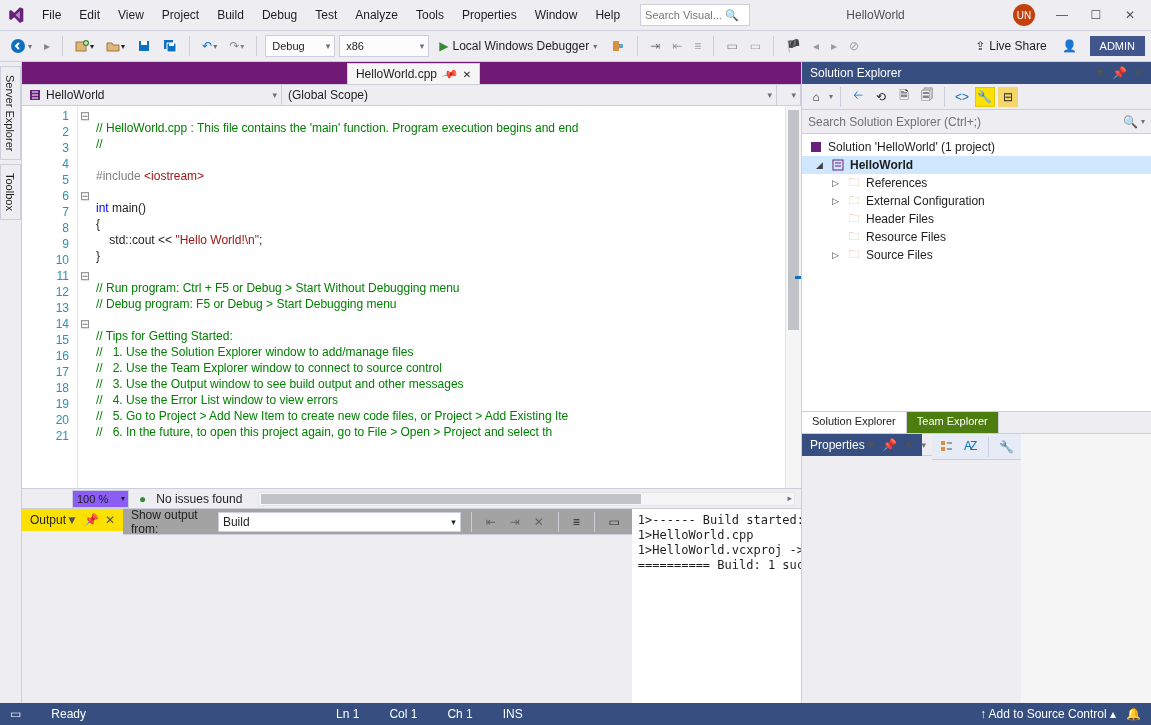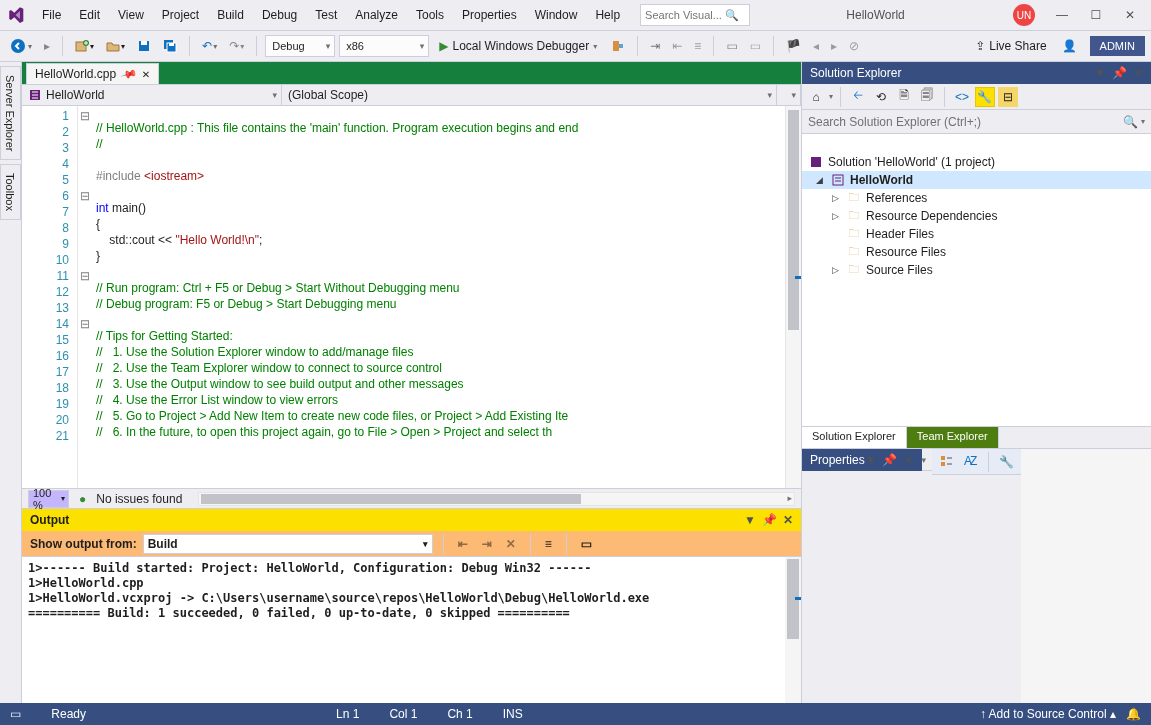--- a/index.html
+++ b/index.html
@@ -6,78 +6,78 @@
 body { width:1151px; height:725px; background:#eeeef2; display:flex; flex-direction:column; color:#1e1e1e; overflow:hidden; }
 .menubar { height:30px; background:#eeeef2; display:flex; align-items:center; padding:0 6px; }
 .vs-logo { width:20px; height:20px; display:flex; align-items:center; justify-content:center; margin-right:8px; }
 .menu-items { display:flex; gap:2px; }
 .menu-item { padding:4px 8px; cursor:default; }
 .search-box { margin-left:12px; width:110px; height:22px; border:1px solid #cccedb; background:#fff; display:flex; align-items:center; padding:0 4px; }
 .search-box input { border:none; outline:none; width:80px; font-size:11px; background:transparent; }
 .search-icon { color:#717171; font-size:11px; }
 .title-center { flex:1; display:flex; justify-content:center; }
 .title-text { color:#525252; font-size:12px; }
-.user-badge { width:22px; height:22px; border-radius:50%; background:#ef4444; color:#fff; display:flex; align-items:center; justify-content:center; font-size:10px; margin:0 12px; }
+.user-badge { width:22px; height:22px; border-radius:50%; background:#c2410c; color:#fff; display:flex; align-items:center; justify-content:center; font-size:10px; margin:0 12px; }
 .win-controls { display:flex; gap:4px; }
 .win-btn { width:30px; height:22px; display:flex; align-items:center; justify-content:center; color:#525252; }
 .toolbar { height:32px; background:#eeeef2; border-top:1px solid #cccedb; border-bottom:1px solid #cccedb; display:flex; align-items:center; padding:0 6px; gap:4px; }
 .tb-btn { padding:2px 4px; display:flex; align-items:center; color:#1e1e1e; }
 .tb-sep { width:1px; height:20px; background:#cccedb; margin:0 4px; }
 .tb-dropdown { height:22px; border:1px solid #cccedb; background:#fcfcfc; padding:0 18px 0 6px; display:flex; align-items:center; position:relative; font-size:11px; }
 .tb-dropdown::after { content:"▾"; position:absolute; right:4px; font-size:9px; color:#717171; }
 .debug-btn { display:flex; align-items:center; gap:4px; padding:2px 6px; }
 .play-icon { color:#388a34; }
 .right-tools { margin-left:auto; display:flex; align-items:center; gap:8px; }
 .admin-btn { background:#40568d; color:#fff; padding:4px 10px; font-size:11px; }
 .main-area { flex:1; display:flex; overflow:hidden; }
 .left-tabs { width:22px; background:#eeeef2; border-right:1px solid #cccedb; display:flex; flex-direction:column; padding-top:4px; }
 .vtab { writing-mode:vertical-lr; padding:8px 3px; font-size:11px; background:#eeeef2; border:1px solid #cccedb; margin-bottom:4px; color:#1e1e1e; }
 .center-col { flex:1; display:flex; flex-direction:column; overflow:hidden; }
-.editor-tabs { height:22px; background:#15803d; display:flex; align-items:flex-end; padding-left:4px; }
+.editor-tabs { height:22px; background:#701a75; display:flex; align-items:flex-end; padding-left:4px;justify-content:center; }
 .editor-tab { background:#f5f5f5; border:1px solid #cccedb; border-bottom:none; padding:3px 8px; display:flex; align-items:center; gap:6px; font-size:11px; }
 .editor-tab .close { color:#1e1e1e; font-size:10px; }
 .pin-icon { color:#717171; font-size:11px; transform:rotate(30deg); }
 .nav-bar { height:22px; background:#eeeef2; border-top:1px solid #cccedb; border-bottom:1px solid #cccedb; display:flex; }
 .nav-dd { flex:1; display:flex; align-items:center; padding:0 6px; border-right:1px solid #cccedb; position:relative; font-size:11px; }
 .nav-dd::after { content:"▾"; position:absolute; right:4px; font-size:9px; color:#717171; }
 .code-area { flex:1; display:flex; background:#fff; overflow:hidden; position:relative; font-family:Consolas,monospace; font-size:13px; }
 .gutter { width:56px; background:#fff; text-align:right; padding:2px 8px 2px 0; color:#2b91af; line-height:16px; border-right:1px solid #e5e5e5;}
 .fold-col { width:14px; background:#fff; padding-top:2px; line-height:16px; text-align:center; color:#808080; font-size:9px; }
 .code-text { flex:1; padding:14px 0 2px 4px; line-height:16px; white-space:pre; overflow:hidden; }
 .c-comment { color:#008000; }
 .c-keyword { color:#0000ff; }
 .c-string { color:#a31515; }
 .c-preproc { color:#808080; }
 .scroll-v { width:16px; background:#f5f5f5; border-left:1px solid #e5e5e5; position:relative; }
 .scroll-thumb-v { position:absolute; left:2px; right:2px; top:4px; height:220px; background:#c2c3c9; }
 .blue-mark { position:absolute; right:0; width:6px; height:3px; background:#0e70c0; }
 .editor-status { height:20px; background:#eeeef2; border-top:1px solid #cccedb; display:flex; align-items:center; padding:0 6px; gap:10px; font-size:11px; }
-.zoom-dd { width:41px; height:18px; border:1px solid #cccedb; background:#c4b5fd; font-size:11px; padding:0 4px; display:flex; align-items:center; position:relative;}
+.zoom-dd { width:57px; height:18px; border:1px solid #cccedb; background:#8b5cf6; font-size:11px; padding:0 4px; display:flex; align-items:center; position:relative;margin-left:44px;}
 .zoom-dd::after { content:"▾"; position:absolute; right:3px; font-size:8px; }
 .check-icon { color:#388a34; }
 .hscroll { flex:1; height:14px; background:#f5f5f5; position:relative; margin-left:6px; border:1px solid #e5e5e5;}
 .hscroll-thumb { position:absolute; left:2px; top:1px; bottom:1px; width:380px; background:#c2c3c9; }
-.output-panel { height:195px; display:flex; flex-direction:column; border-top:1px solid #cccedb;font-weight:bold; }
+.output-panel { height:195px; display:flex; flex-direction:row; border-top:1px solid #cccedb; }
 .output-title { height:22px; background:#fce100; display:flex; align-items:center; padding:0 8px; font-size:11px; justify-content:space-between; }
 .panel-ctrls { display:flex; gap:6px; color:#525252; font-size:10px; }
-.output-toolbar { height:26px; background:#fdba74; border-bottom:1px solid #cccedb; display:flex; align-items:center; padding:0 8px; gap:6px; font-size:11px; }
+.output-toolbar { height:26px; background:#a3a3a3; border-bottom:1px solid #cccedb; display:flex; align-items:center; padding:0 8px; gap:6px; font-size:11px; }
 .output-dd { width:290px; height:20px; border:1px solid #cccedb; background:#fff; padding:0 4px; display:flex; align-items:center; position:relative; }
 .output-dd::after { content:"▾"; position:absolute; right:4px; font-size:9px; }
 .output-text { flex:1; background:#fff; font-family:Consolas,monospace; font-size:12px; padding:4px 6px; line-height:15px; white-space:pre; overflow:hidden; position:relative; }
 .output-scroll { width:16px; background:#f5f5f5; position:relative; }
 .out-thumb { position:absolute; left:2px; right:2px; top:2px; height:80px; background:#c2c3c9;}
 .out-blue { position:absolute; right:0; top:40px; width:6px; height:3px; background:#0e70c0; }
 .output-body { flex:1; display:flex; }
 .right-col { width:350px; display:flex; flex-direction:column; border-left:1px solid #cccedb; }
 .panel-header { height:22px; background:#364e80; color:#fff; display:flex; align-items:center; padding:0 8px; font-size:11px; justify-content:space-between; }
 .se-toolbar { height:26px; background:#eeeef2; border-bottom:1px solid #cccedb; display:flex; align-items:center; padding:0 4px; gap:3px; }
 .se-tb-btn { width:20px; height:20px; display:flex; align-items:center; justify-content:center; font-size:12px; color:#1e1e1e; }
 .se-tb-btn.active { background:#fce100; border:1px solid #e5c700; }
 .se-search { height:24px; border-bottom:1px solid #cccedb; display:flex; align-items:center; padding:0 6px; color:#717171; font-size:11px; }
-.se-tree { flex:1; background:#fff; padding:19px 0; font-size:12px; overflow:auto; }
+.se-tree { flex:1; background:#fff; padding:4px 0; font-size:12px; overflow:auto; }
 .tree-row { display:flex; align-items:center; height:18px; padding-left:6px; gap:4px; }
 .tree-row.sel { background:#cfe8ff; }
 .tree-arrow { width:10px; font-size:9px; color:#404040; }
 .tree-icon { width:16px; display:flex; align-items:center; justify-content:center; font-size:11px; }
 .folder-icon { color:#dcb67a; }
 .sln-icon { color:#68217a; }
 .proj-icon { color:#68217a; }
 .bottom-tabs { height:22px; background:#eeeef2; border-top:1px solid #cccedb; display:flex; }
 .btab { padding:3px 10px; font-size:11px; border-right:1px solid #cccedb; }
 .btab.active { background:#fff; }
@@ -378,21 +378,21 @@
       </div>
       <div id="tree-nodes">
           <div class="tree-row" style="padding-left:30px">
       <span class="tree-arrow">▷</span>
       <span class="tree-icon folder-icon">🗀</span>
       <span>References</span>
           </div>
           <div class="tree-row" style="padding-left:30px">
       <span class="tree-arrow">▷</span>
       <span class="tree-icon folder-icon">🗀</span>
-      <span>Resource Dependencies</span>
+      <span>External Configuration</span>
           </div>
           <div class="tree-row" style="padding-left:30px">
       <span class="tree-arrow"></span>
       <span class="tree-icon folder-icon">🗀</span>
       <span>Header Files</span>
           </div>
           <div class="tree-row" style="padding-left:30px">
       <span class="tree-arrow"></span>
       <span class="tree-icon folder-icon">🗀</span>
       <span>Resource Files</span>

